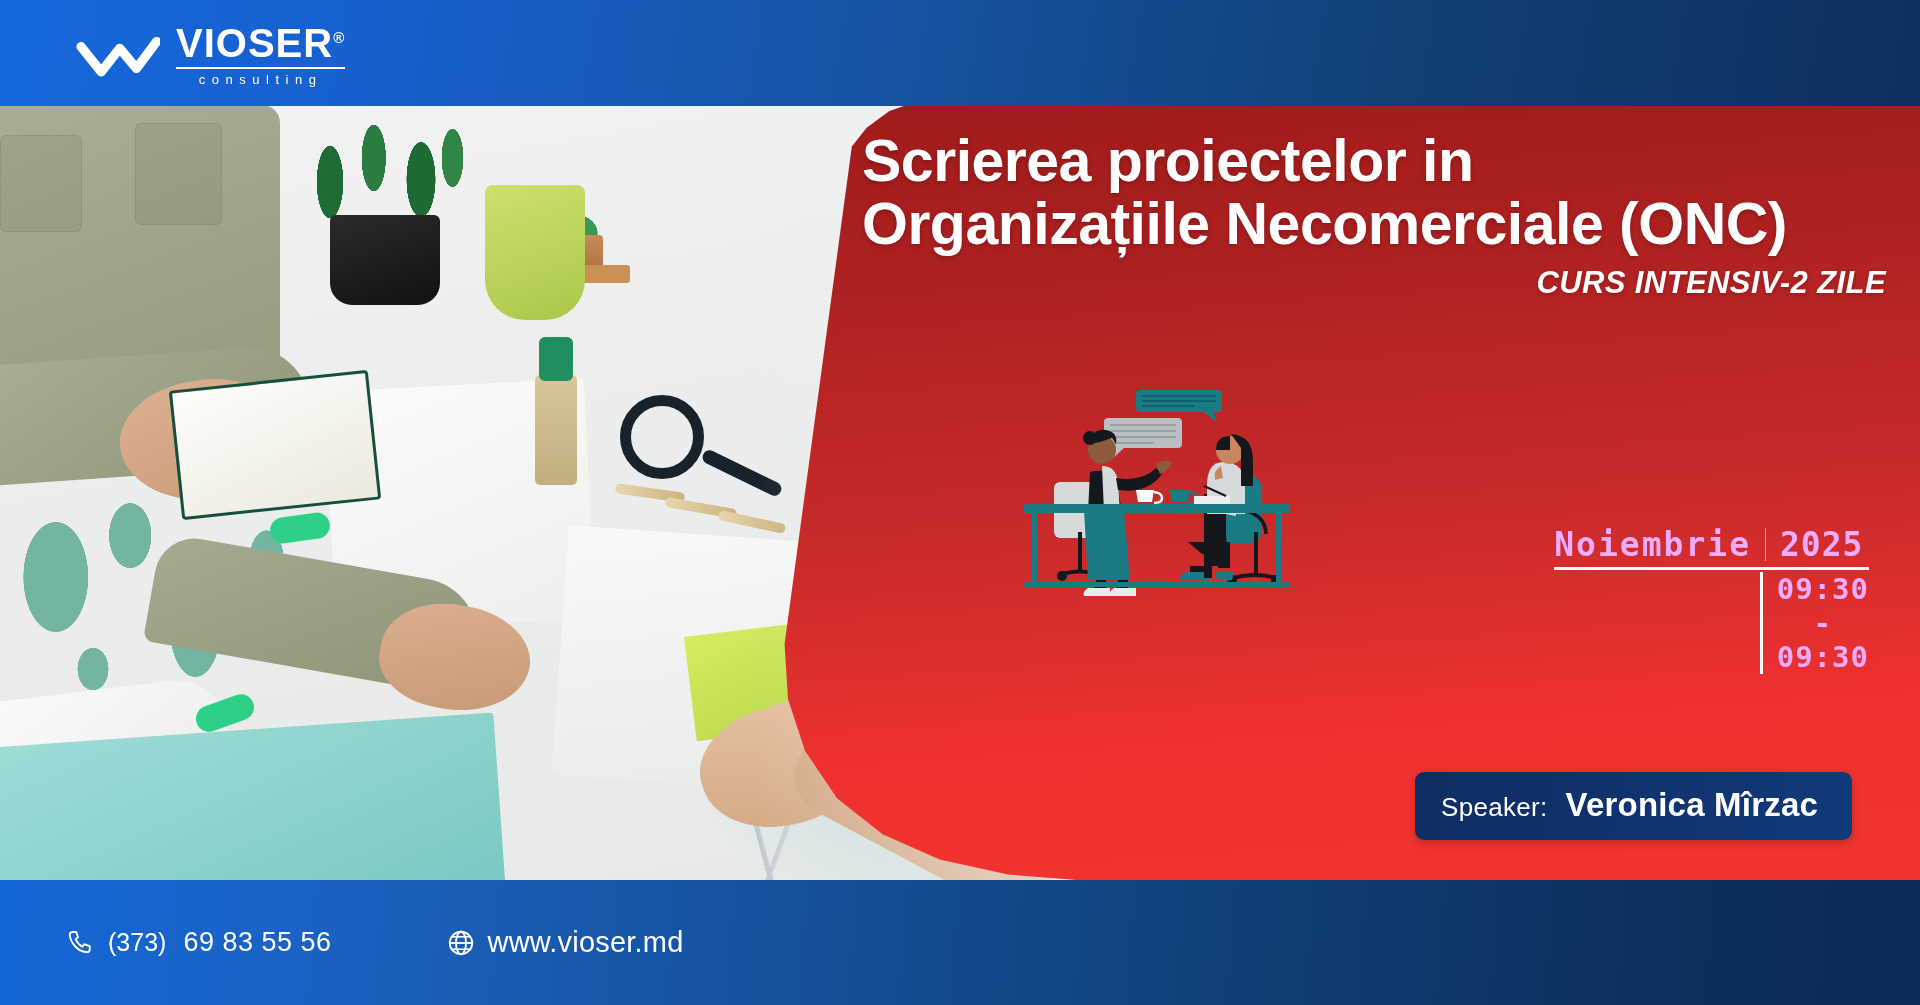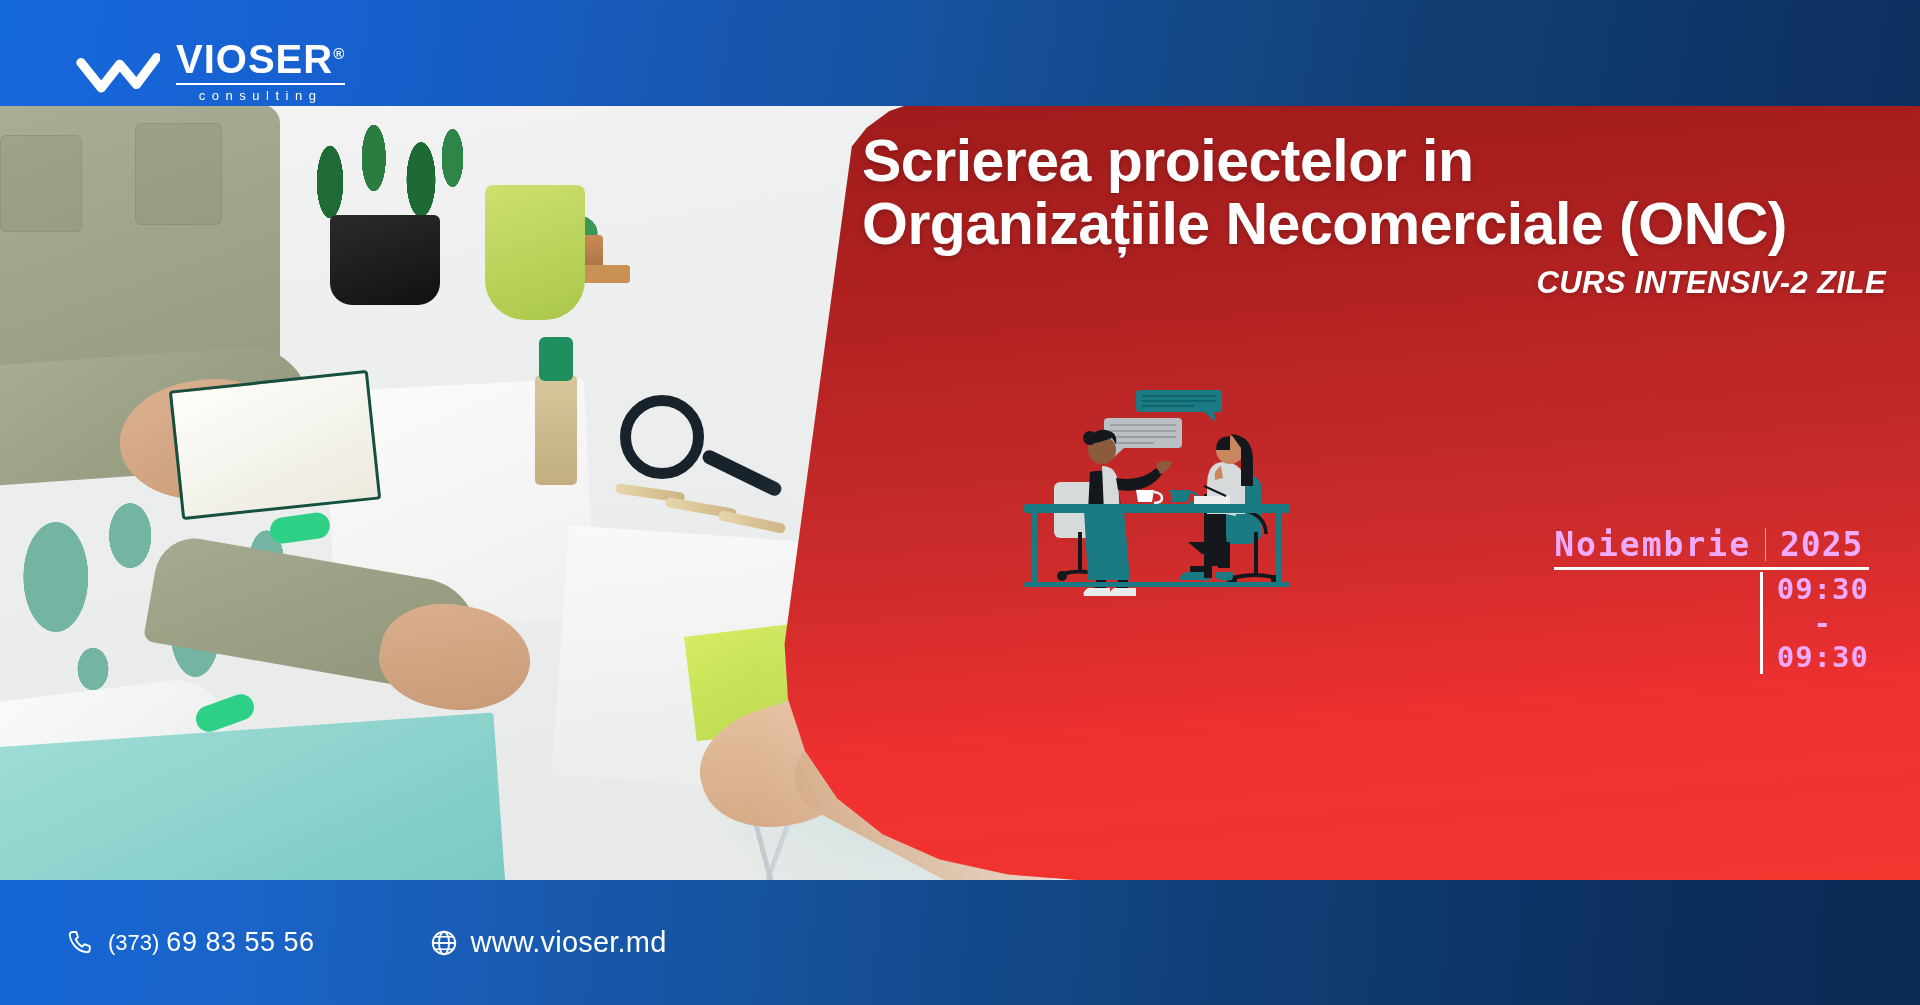--- a/index.html
+++ b/index.html
@@ -215,21 +215,21 @@
     );
   }
 
   
   .top-bar {
     position:absolute; left:0; top:0; width:1920px; height:106px;
     background:linear-gradient(100deg,#1668dd 0%,#1760cf 18%,#16529f 48%,#113f74 74%,#0d2f5e 100%);
     z-index:6;
   }
   .logo {
-    position:absolute; left:76px; top:40px; height:62px;
+    position:absolute; left:76px; top:24px; height:62px;
     display:flex; align-items:center; gap:16px;
   }
   .logo-mark { width:84px; height:54px; }
   .logo-text { display:flex; flex-direction:column; align-items:stretch; }
   .logo-word {
     color:#fff; font-size:40px; font-weight:700; letter-spacing:1px;
     line-height:.95; position:relative; white-space:nowrap;
   }
   .logo-word sup { font-size:15px; vertical-align:super; font-weight:600; }
   .logo-rule { height:2px; background:#fff; margin:5px 0 3px 0; }
@@ -314,21 +314,21 @@
   
   .footer {
     position:absolute; left:0; bottom:0; width:1920px; height:125px;
     background:linear-gradient(95deg,#1466d6 0%,#1a63c6 14%,#16539f 38%,#103f77 64%,#0c2f5d 86%,#0b2a55 100%);
     display:flex; align-items:center; z-index:10;
   }
   .f-item { display:flex; align-items:center; color:#fff; }
   .f-phone { margin-left:66px; }
   .f-web { margin-left:114px; }
   .f-ico { width:30px; height:30px; margin-right:12px; flex:0 0 auto; }
-  .f-code { font-size:22px; margin-right:7px; }
+  .f-code { font-size:25px; margin-right:17px; }
   .f-num  { font-size:27px; letter-spacing:.5px; }
   .f-url  { font-size:29px; letter-spacing:.2px; }
 </style>
 </head>
 <body>
 
 <div id="banner">
 
   <div class="photo-area">
     <div class="photo-table"></div>
@@ -479,20 +479,24 @@
     <div class="date-rule"></div>
     <div class="date-row2">
       <div class="times">
         <span>09:30</span>
         <span class="dash">-</span>
         <span>09:30</span>
       </div>
     </div>
   </div>
 
+  <div class="speaker-box">
+    <span class="speaker-label">Speaker:</span>
+    <span class="speaker-name">Veronica Mîrzac</span>
+  </div>
 
   <div class="footer">
     <div class="f-item f-phone">
       <svg class="f-ico" viewBox="0 0 24 24">
         <path d="M5.6 3.2 L8.2 3.2 L9.6 7.4 L7.7 8.9 q1.6 3.8 5.4 6.1 L14.6 13 L19 14.5 L19 17.2 q0 2.2 -2.4 2.2 q-5.4 -0.6 -9.2 -4.6 q-3.8 -4 -4.4 -9.4 q-0.2 -2.2 2.6 -2.2 z" fill="none" stroke="#ffffff" stroke-width="1.5" stroke-linejoin="round"></path>
       </svg>
       <span class="f-code">(373)</span>
       <span class="f-num">69 83 55 56</span>
     </div>
     <div class="f-item f-web">

